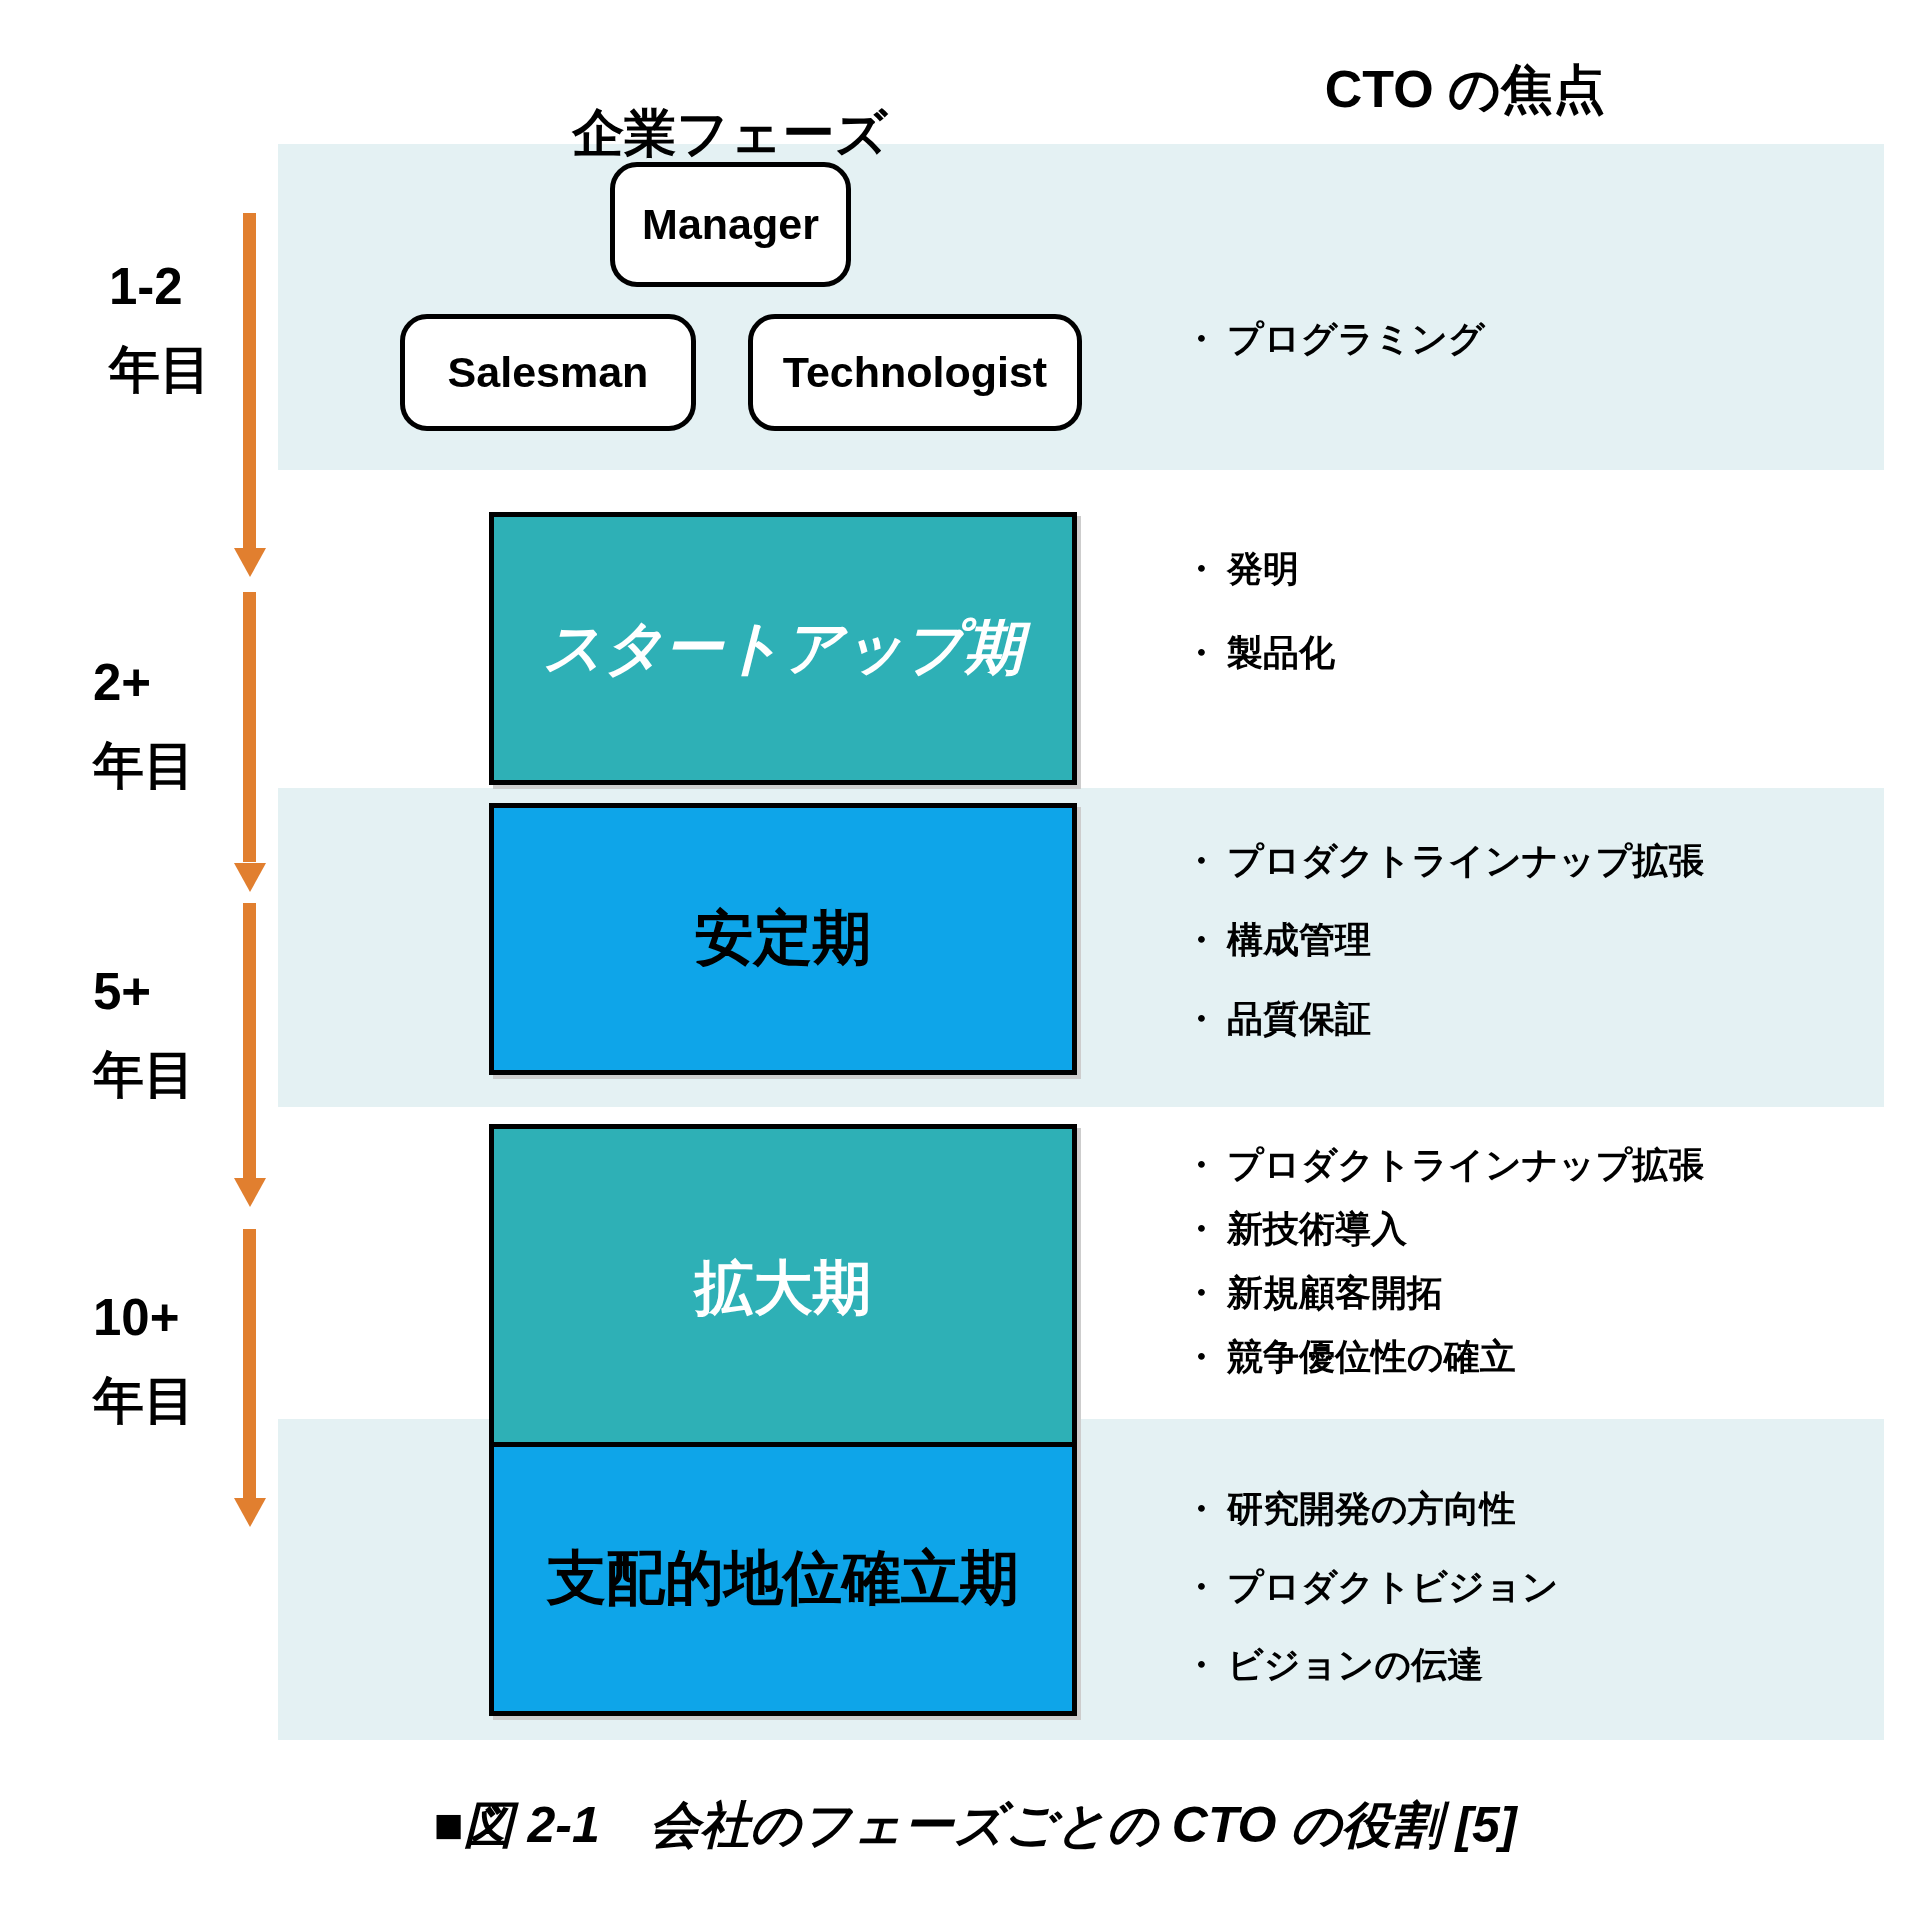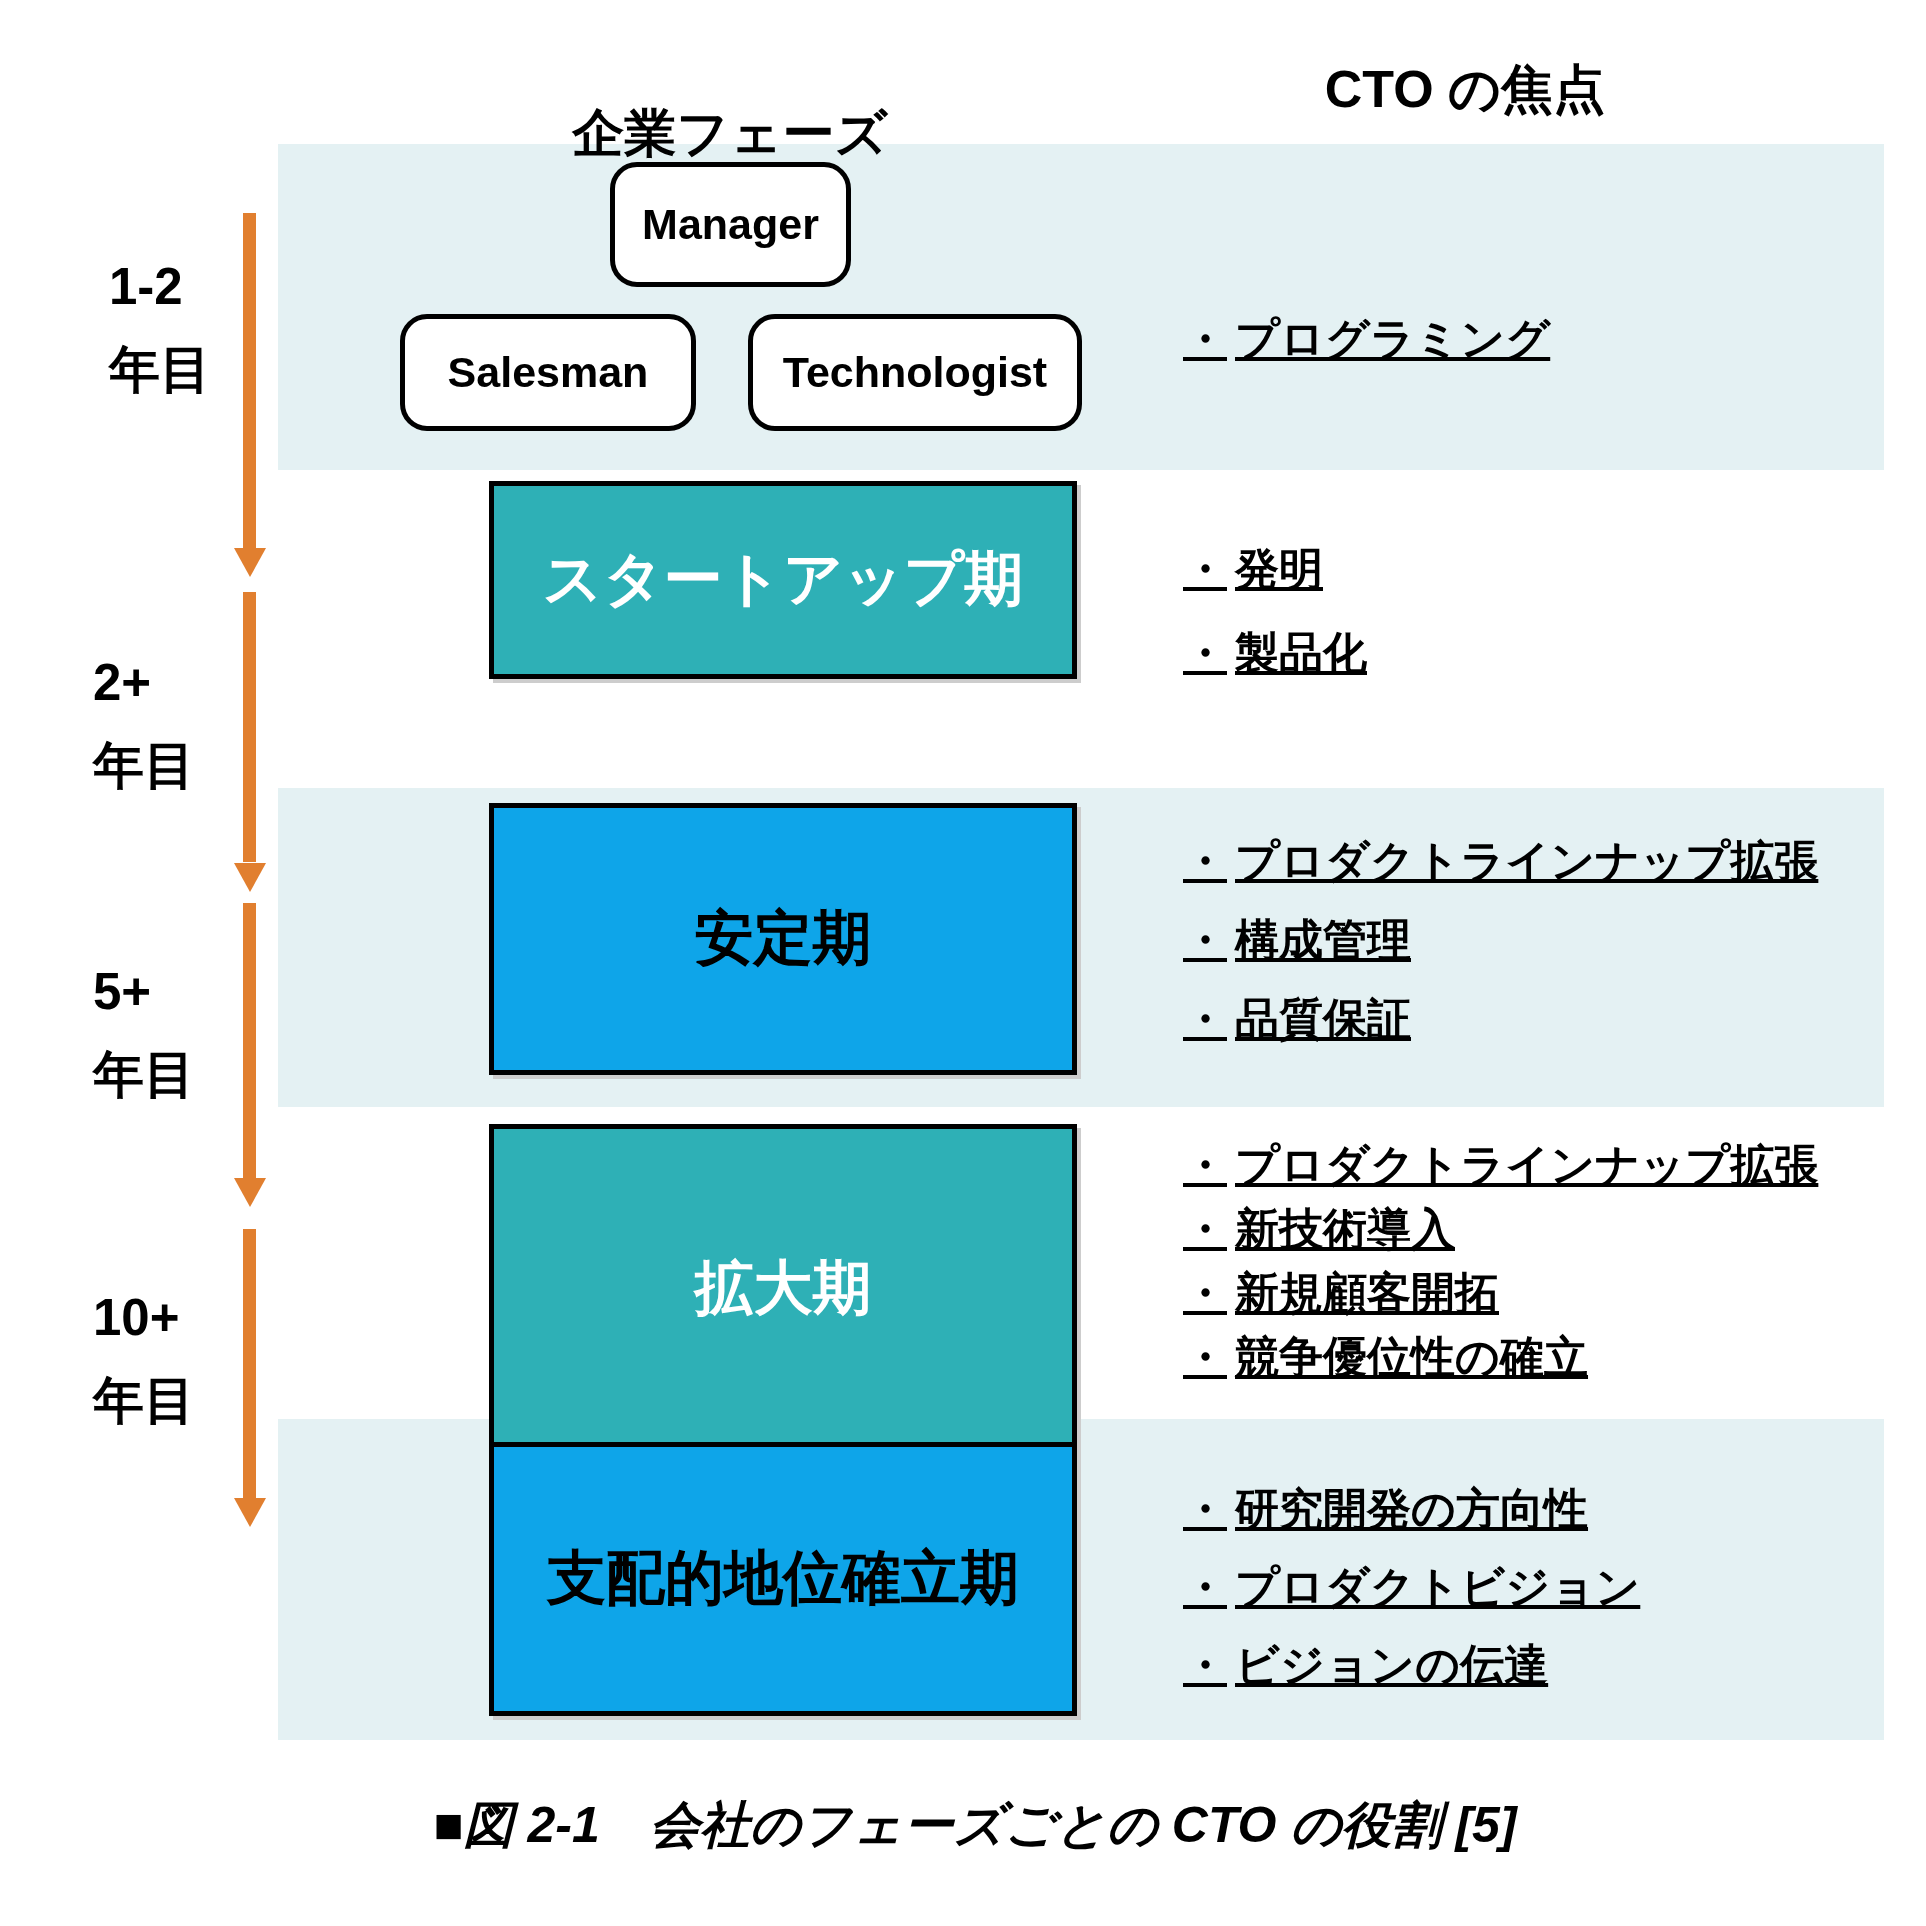--- a/index.html
+++ b/index.html
@@ -68,21 +68,21 @@
     display:flex;
     align-items:center;
     justify-content:center;
     font-size:59px;
     font-weight:700;
     white-space:nowrap;
     box-shadow:4px 4px 0 0 #cdcdcd;
   }
   .phase-box.teal{background:var(--teal);color:#fff;}
   .phase-box.white{background:#0ea5e9;color:#000;}
-  .phase-box.p1{top:481px;height:198px;}
+  .phase-box.p1{top:512px;height:273px;font-style:italic;}
   .phase-box.p2{top:803px;height:272px;}
   .phase-box.p3{top:1124px;height:330px;}
   .phase-box.p4{top:1442px;height:274px;}
 
   
   .shaft{
     position:absolute;
     left:243px;
     width:13px;
     background:var(--orange);
@@ -118,21 +118,21 @@
   .year.y3{top:950px;}
   .year.y4{top:1276px;}
 
   
   .focus{
     position:absolute;
     left:1183px;
     font-weight:600;
     white-space:nowrap;
   }
-  .focus .line{font-size:44px;text-decoration:underline;}
+  .focus .line{font-size:36px;}
   .focus.g1{top:308px;}  .focus.g1 .line{line-height:62px;}
   .focus.g2{top:527px;}  .focus.g2 .line{line-height:84px;}
   .focus.g3{top:821px;} .focus.g3 .line{line-height:79px;}
   .focus.g4{top:1133px;} .focus.g4 .line{line-height:64px;}
   .focus.g5{top:1470px;} .focus.g5 .line{line-height:78px;}
   .focus .dot{margin-right:8px;}
 
   
   .caption{
     position:absolute;

